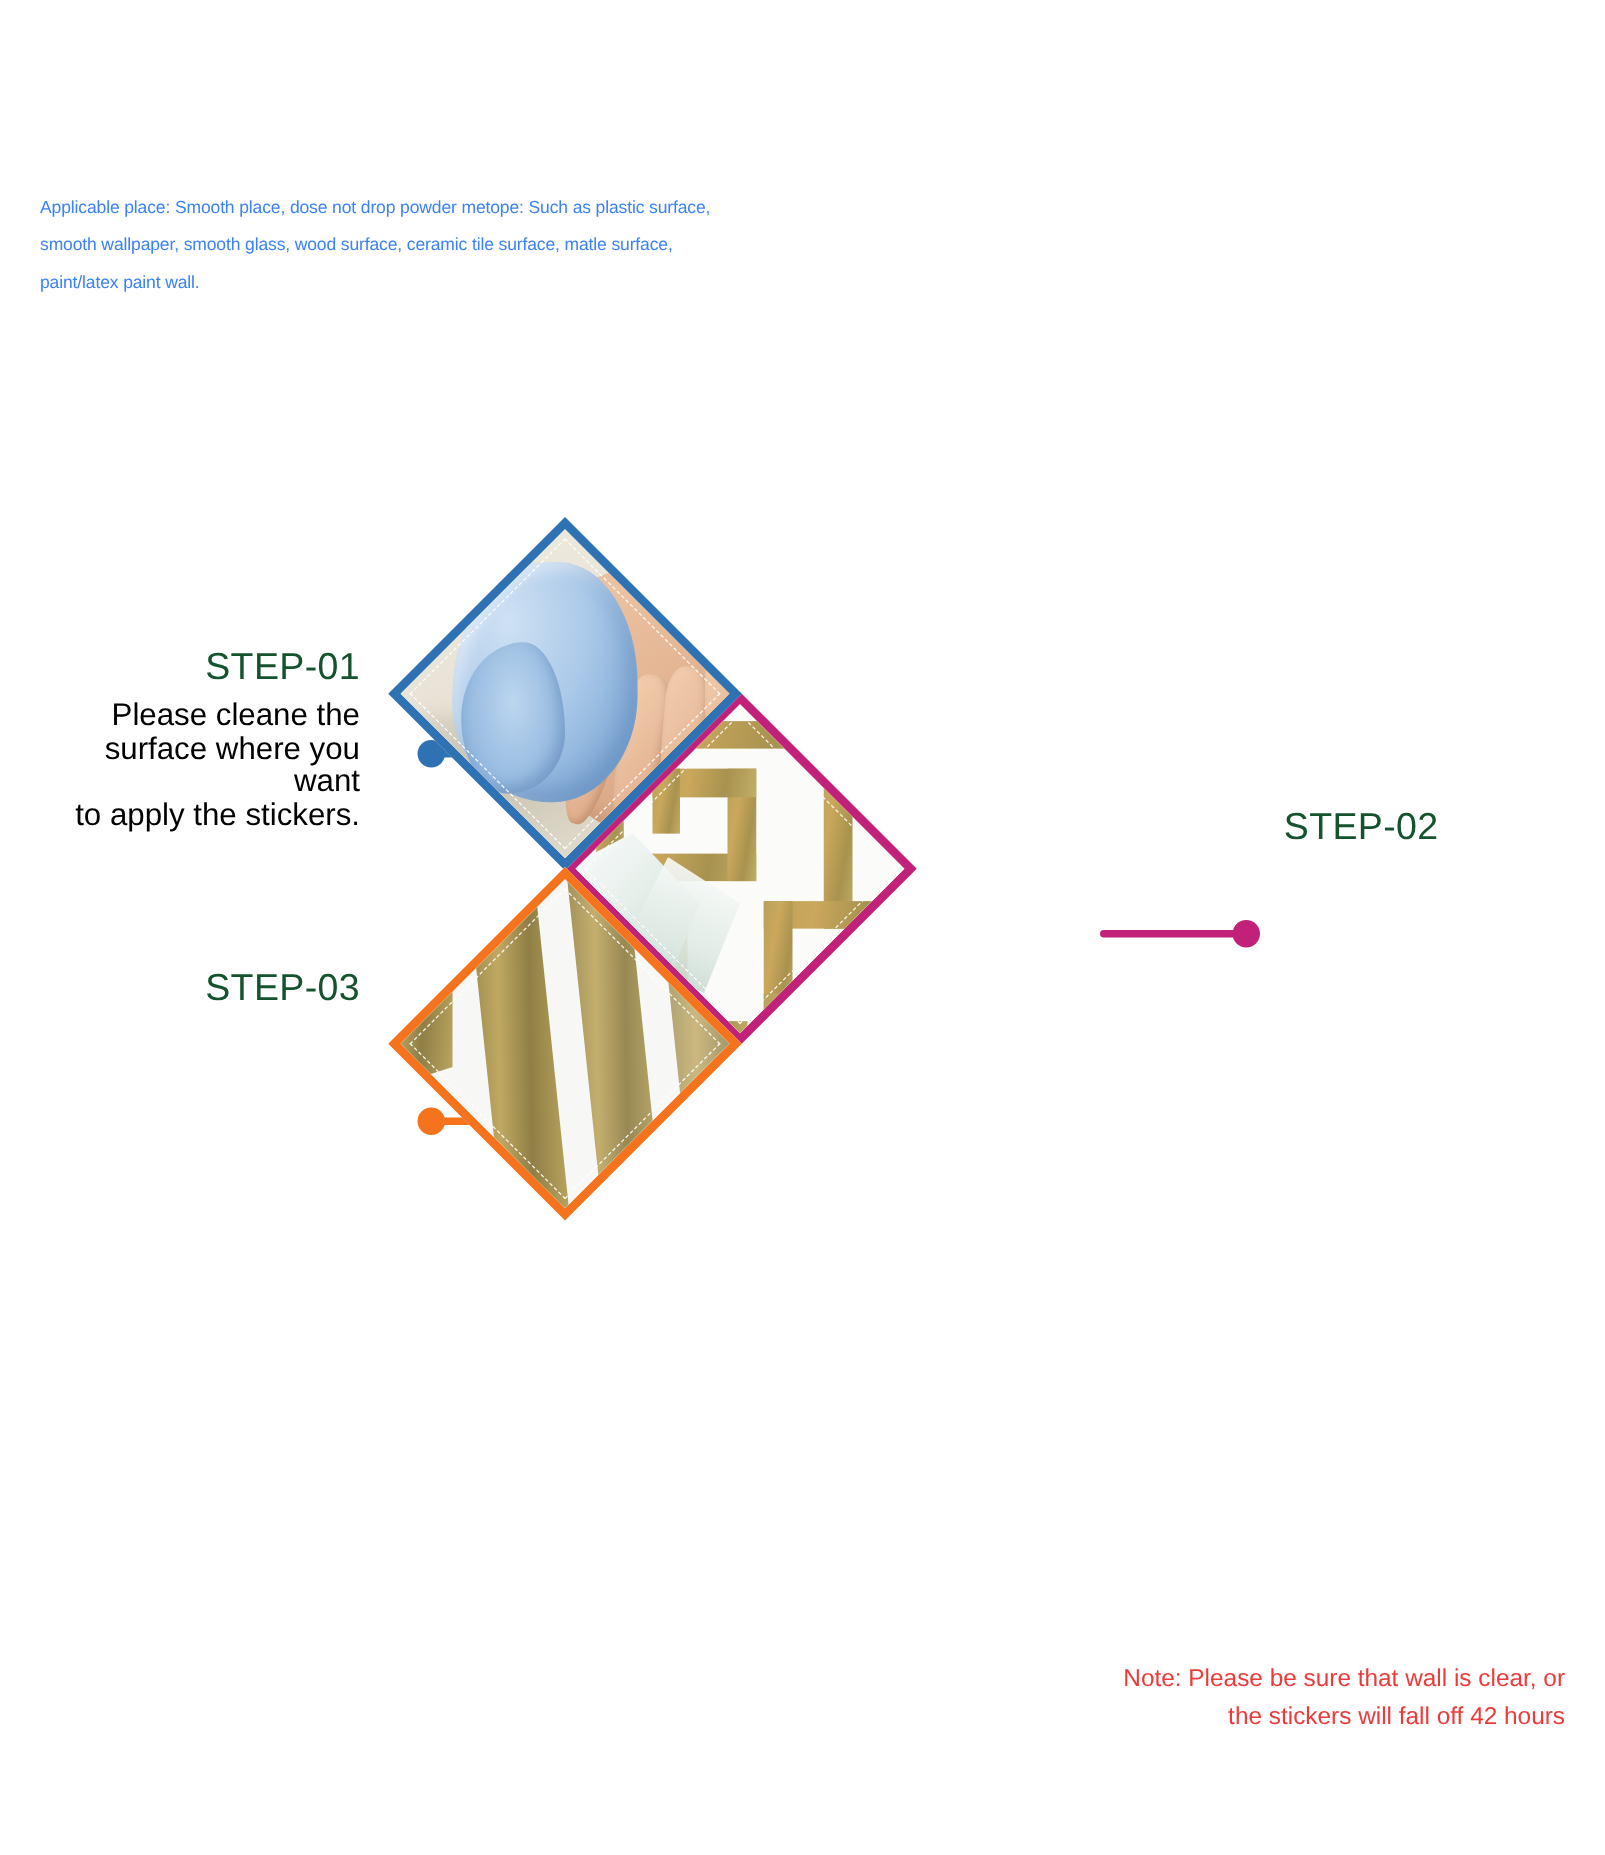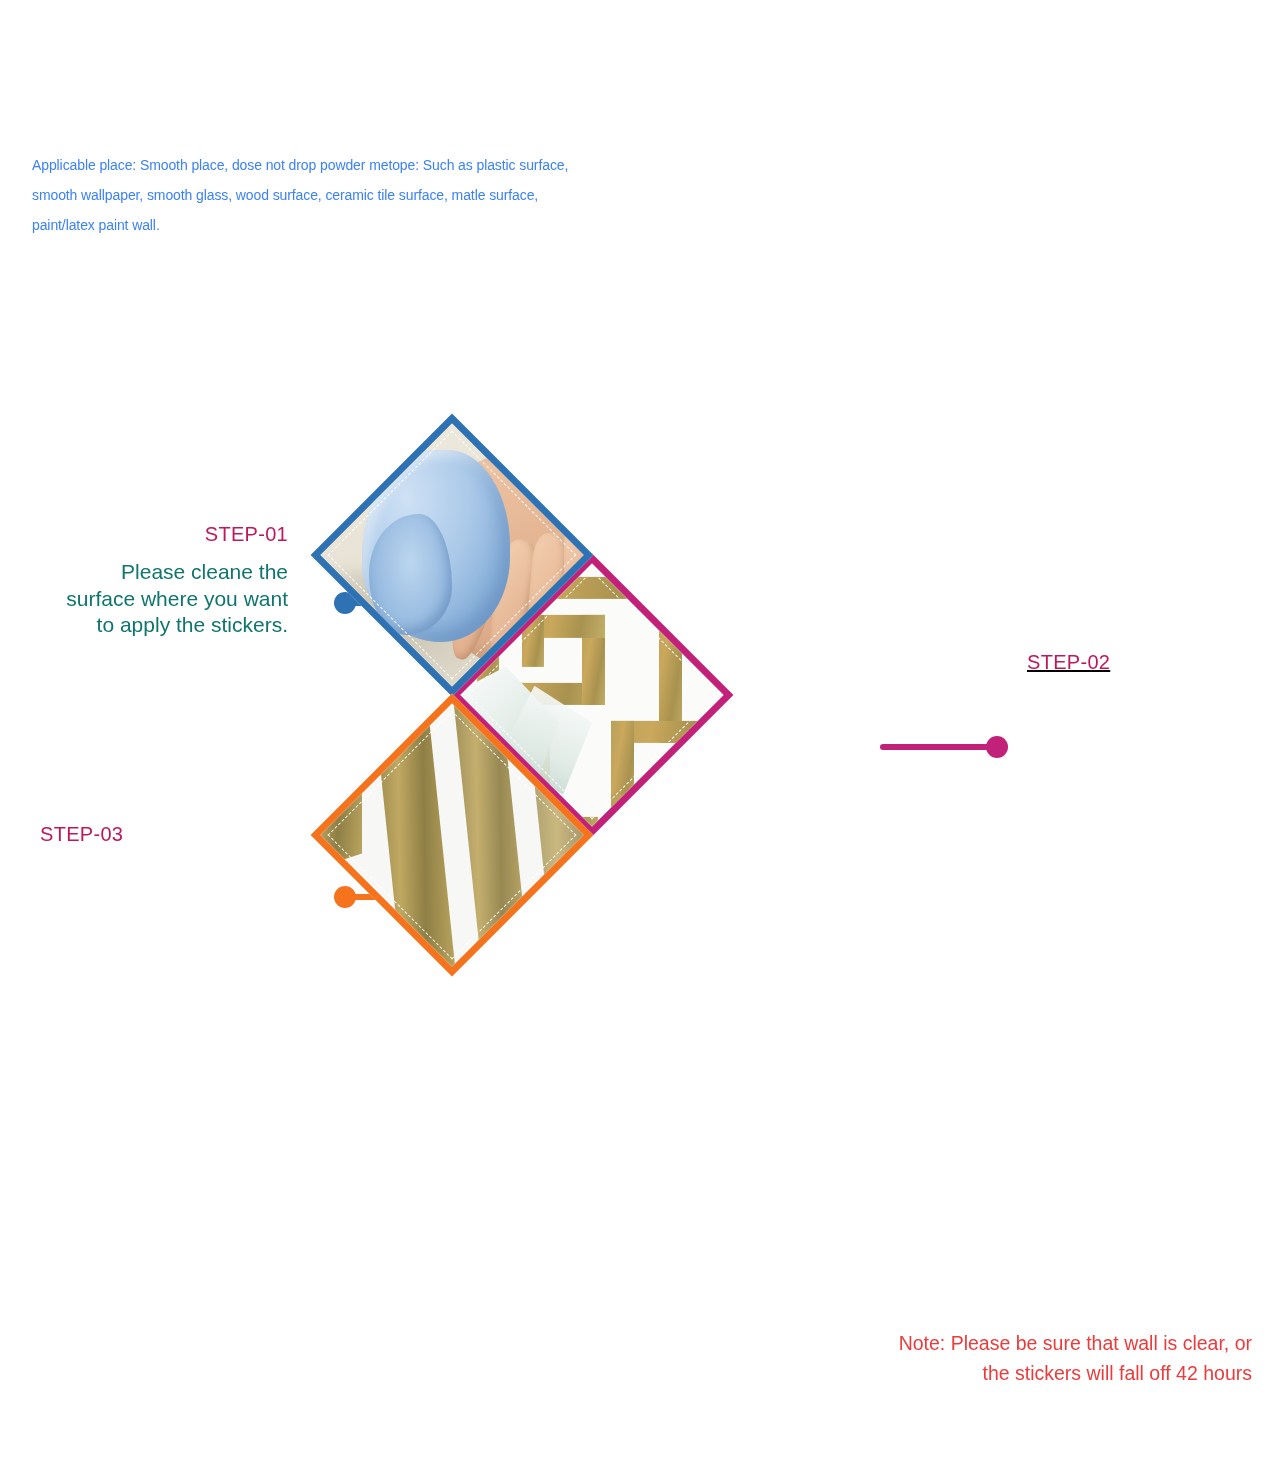--- a/index.html
+++ b/index.html
@@ -165,38 +165,38 @@
   #connector-line-01 { left: 345px; top: 600px; width: 112px; background: #2f72b3; }
   #connector-dot-01  { left: 334px; top: 592px; background: #2f72b3; }
   #connector-line-02 { left: 880px; top: 744px; width: 115px; background: #c2217a; }
   #connector-dot-02  { left: 986px; top: 736px; background: #c2217a; }
   #connector-line-03 { left: 345px; top: 894px; width: 112px; background: #f4731c; }
   #connector-dot-03  { left: 334px; top: 886px; background: #f4731c; }
 
   
   .step-block { position: absolute; }
   .step-title {
-    font-size: 20px;
+    font-size: 30px;
     font-weight: 400;
-    color: #be185d;
+    color: #14532d;
     letter-spacing: 0.3px;
     line-height: 38px;
     margin: 0 0 6px 0;
   }
   .step-desc {
-    font-size: 21px;
+    font-size: 25px;
     line-height: 26.5px;
-    color: #0f766e;
+    color: #000000;
     margin: 0;
     white-space: pre-line;
   }
 
   #step-block-01 { left: 40px;  top: 515px; width: 248px; text-align: right; }
-  #step-block-02 { left: 1027px; top: 643px; width: 230px; text-align: left; text-decoration: underline; }
-  #step-block-03 { left: 40px;  top: 815px; width: 248px; }
+  #step-block-02 { left: 1027px; top: 643px; width: 230px; text-align: left; }
+  #step-block-03 { left: 40px;  top: 772px; width: 248px; text-align: right; }
 
   
   #bottom-note {
     position: absolute;
     right: 32px;
     top: 1308px;
     width: 520px;
     text-align: right;
     font-size: 19.5px;
     line-height: 30px;

